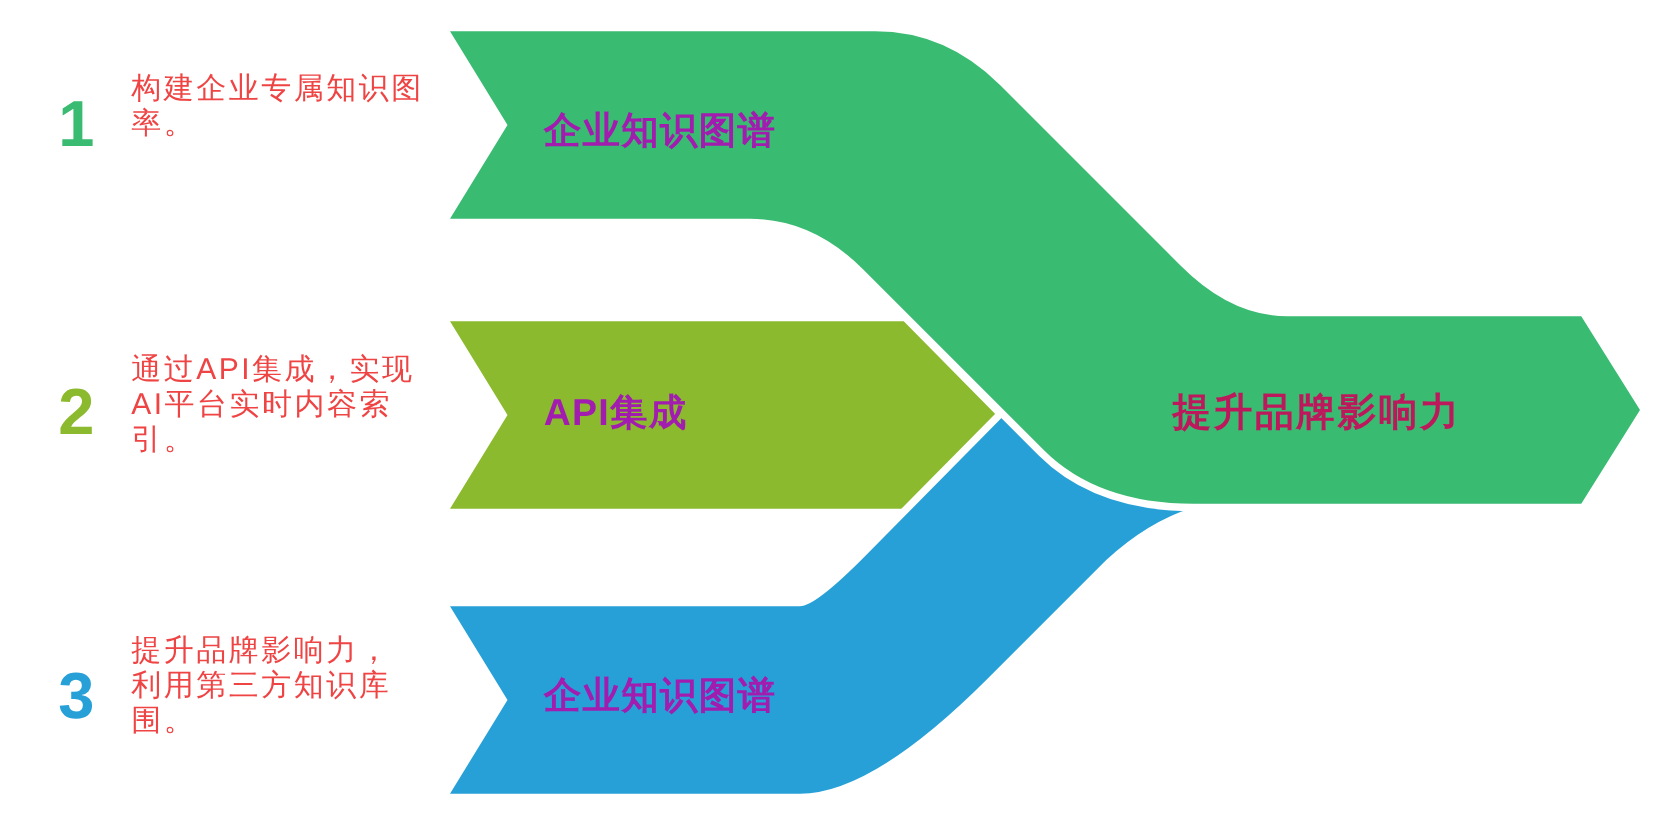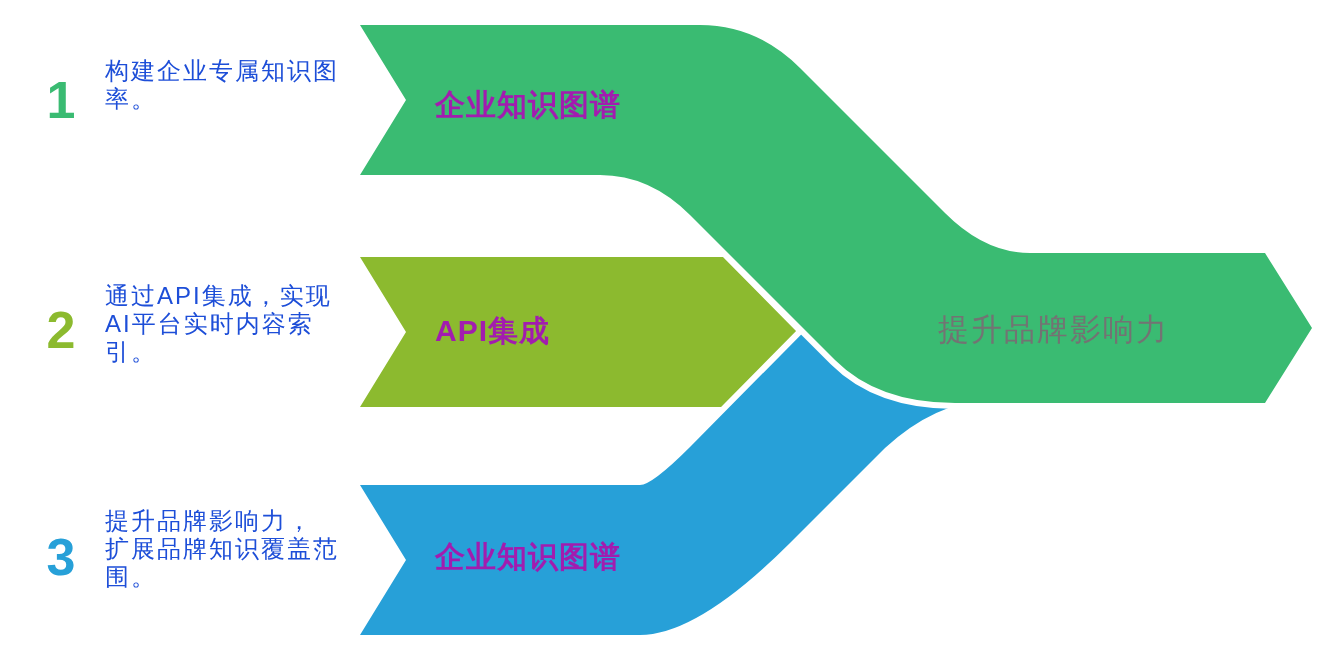--- a/index.html
+++ b/index.html
@@ -17,32 +17,32 @@
     text-align:center;
     font-size:52px;font-weight:bold;line-height:52px;
     letter-spacing:0;
   }
   .c-green{color:#3ABB72;}
   .c-lime{color:#8CBA2F;}
   .c-blue{color:#27A0D8;}
   .desc{
     position:absolute;left:105px;width:270px;
     font-size:24px;line-height:28px;letter-spacing:2px;
-    color:#1d4ed8;
+    color:#ef4444;
   }
   .desc div{white-space:nowrap;}
   .banner-label{
     position:absolute;left:435px;
     font-size:30px;font-weight:bold;line-height:36px;
     letter-spacing:1px;color:#a21caf;
   }
   .result-label{
     position:absolute;left:938px;top:311px;
-    font-size:31px;font-weight:normal;line-height:38px;
-    letter-spacing:2px;color:#737373;text-align:right;
+    font-size:31px;font-weight:bold;line-height:38px;
+    letter-spacing:2px;color:#be185d;text-align:right;
   }
 </style>
 </head>
 <body>
 
 <div class="canvas">
 
   <svg class="ribbons" width="1336" height="664" viewBox="0 0 1336 664" aria-hidden="true">
 
     <path d="M 360,257 L 723,257 L 797,332 L 723,407 L 360,407 L 406,332 Z" stroke="#ffffff" stroke-width="10" stroke-linejoin="miter" style="paint-order:stroke" fill="#8CBA2F"></path>
@@ -67,20 +67,20 @@
   <div class="desc" style="top:282px">
     <div>通过API集成，实现</div>
     <div>AI平台实时内容索</div>
     <div>引。</div>
   </div>
   <div class="banner-label txt" style="top:313px">API集成</div>
 
   <div class="num c-blue txt" style="top:531px">3</div>
   <div class="desc" style="top:507px">
     <div>提升品牌影响力，</div>
-    <div>扩展品牌知识覆盖范</div>
+    <div>利用第三方知识库</div>
     <div>围。</div>
   </div>
   <div class="banner-label txt" style="top:539px">企业知识图谱</div>
 
   <div class="result-label txt">提升品牌影响力</div>
 
 </div>
 
 </body></html>

